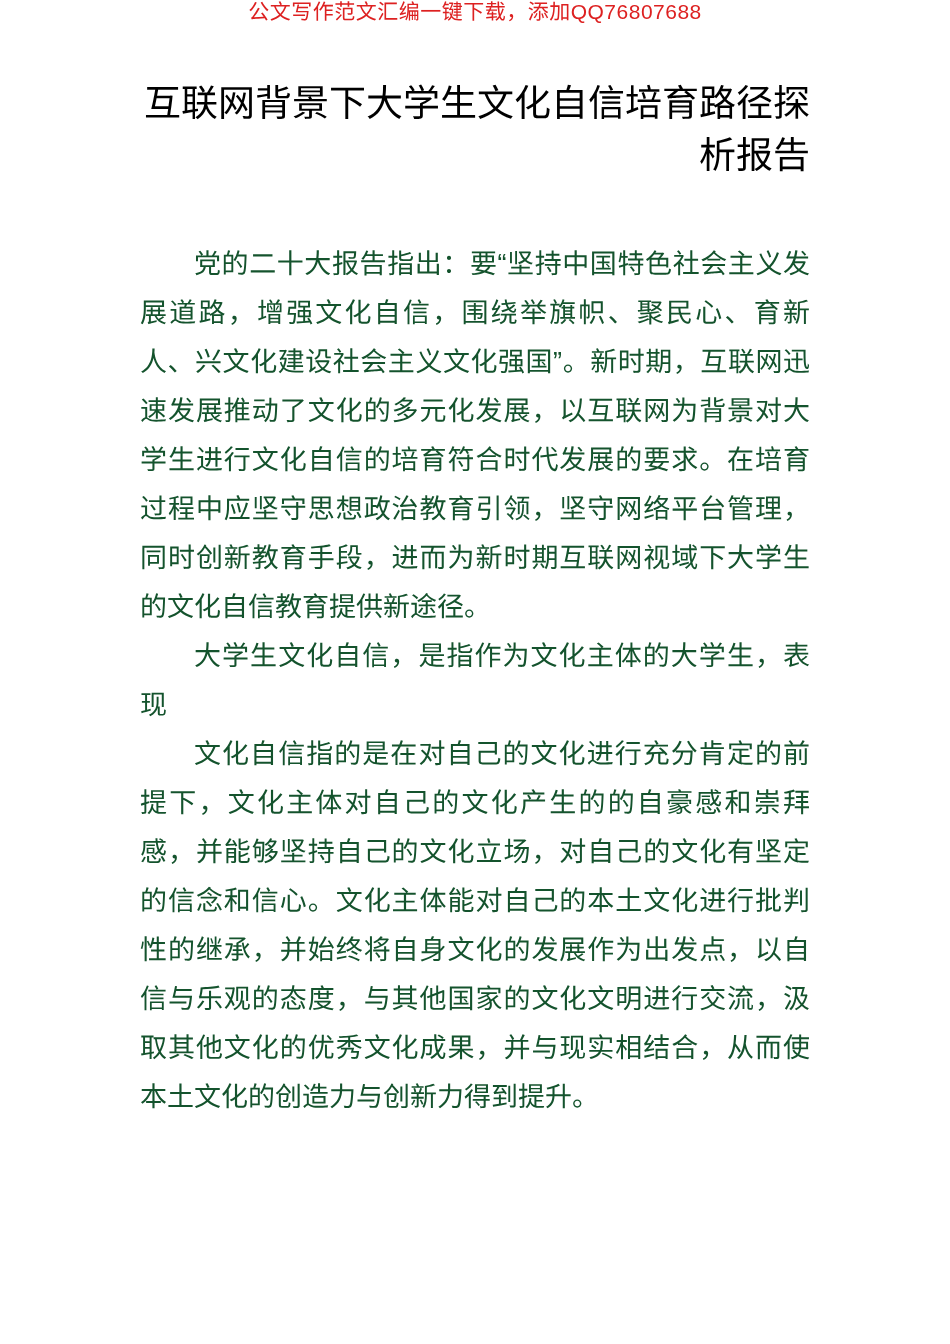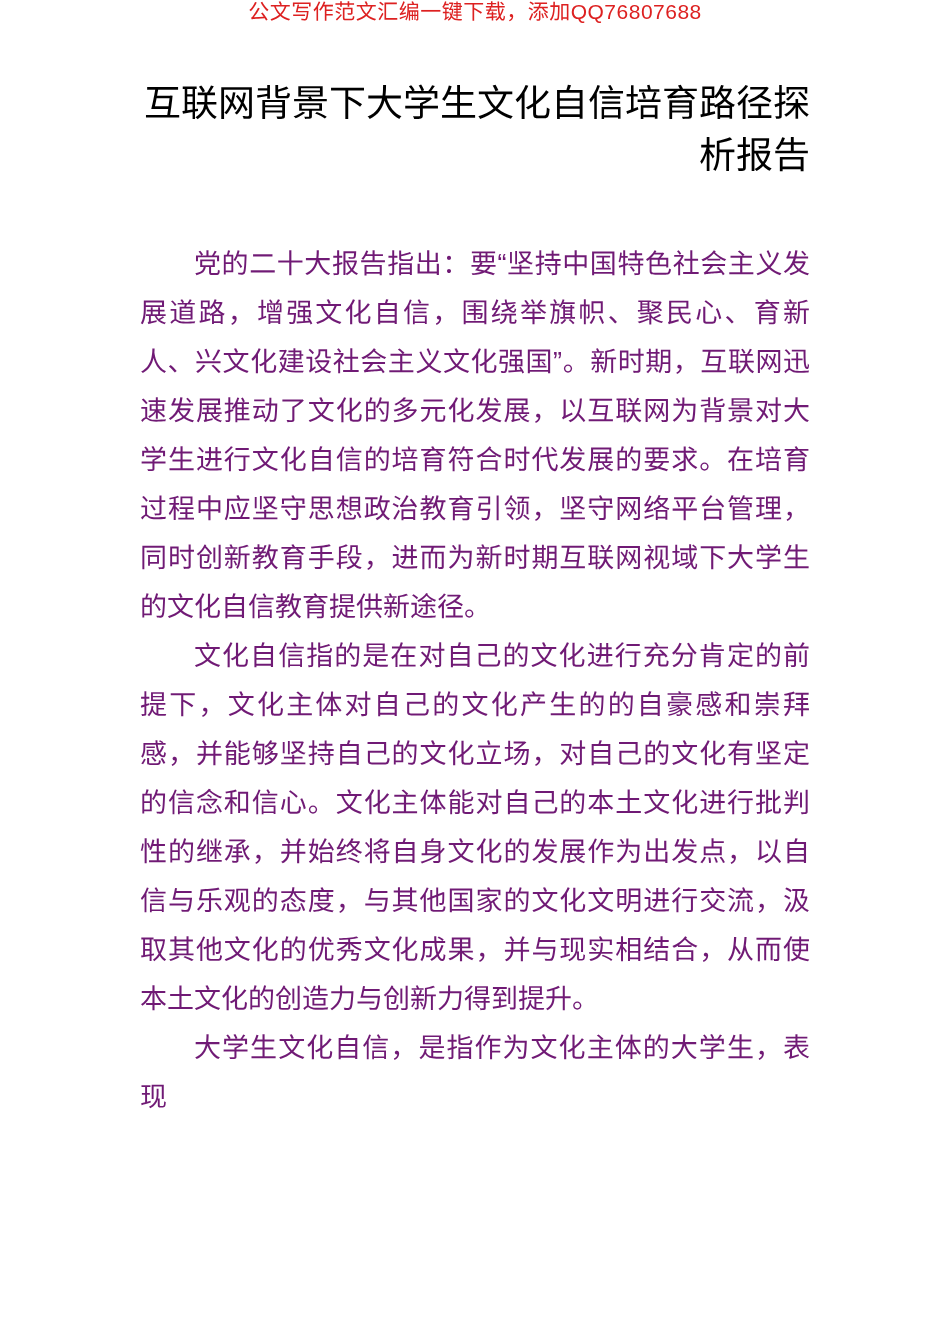--- a/index.html
+++ b/index.html
@@ -33,32 +33,32 @@
     line-height: 52px;
     font-weight: 400;
     color: #000000;
   }
   .doc-body p {
     font-size: 27px;
     line-height: 49px;
     text-align: justify;
     text-justify: inter-ideograph;
     text-indent: 2em;
-    color: #701a75;
+    color: #14532d;
     word-break: break-all;
   }
 </style>
 </head>
 <body>
 
 <div class="page">
 
   <div class="promo-header">公文写作范文汇编一键下载，添加QQ76807688</div>
 
   <h1 class="doc-title">互联网背景下大学生文化自信培育路径探析报告</h1>
 
   <div class="doc-body">
     <p>党的二十大报告指出：要“坚持中国特色社会主义发展道路，增强文化自信，围绕举旗帜、聚民心、育新人、兴文化建设社会主义文化强国”。新时期，互联网迅速发展推动了文化的多元化发展，以互联网为背景对大学生进行文化自信的培育符合时代发展的要求。在培育过程中应坚守思想政治教育引领，坚守网络平台管理，同时创新教育手段，进而为新时期互联网视域下大学生的文化自信教育提供新途径。</p>
+    <p>大学生文化自信，是指作为文化主体的大学生，表现</p>
     <p>文化自信指的是在对自己的文化进行充分肯定的前提下，文化主体对自己的文化产生的的自豪感和崇拜感，并能够坚持自己的文化立场，对自己的文化有坚定的信念和信心。文化主体能对自己的本土文化进行批判性的继承，并始终将自身文化的发展作为出发点，以自信与乐观的态度，与其他国家的文化文明进行交流，汲取其他文化的优秀文化成果，并与现实相结合，从而使本土文化的创造力与创新力得到提升。</p>
-    <p>大学生文化自信，是指作为文化主体的大学生，表现</p>
   </div>
 
 </div>
 
 </body></html>

